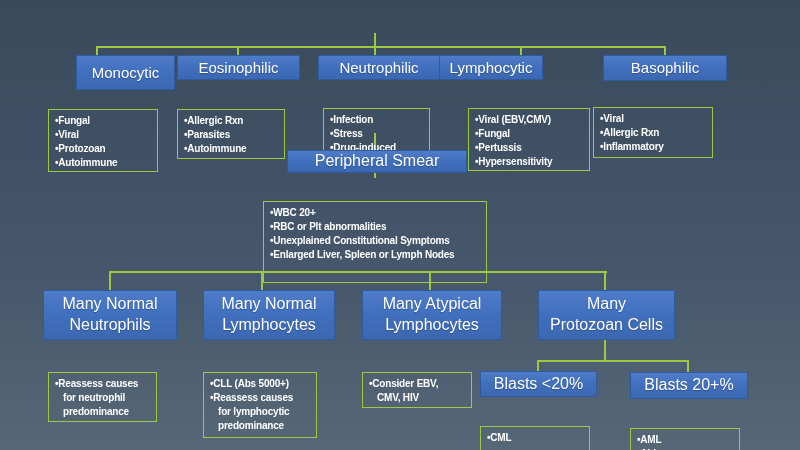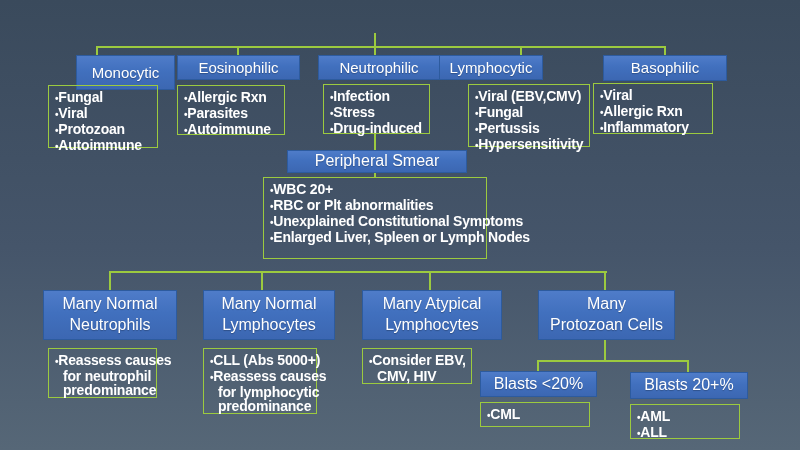--- a/index.html
+++ b/index.html
@@ -17,22 +17,22 @@
     border:1px solid #2d5b9e;
     color:#ffffff; display:flex; align-items:center; justify-content:center;
     text-align:center; white-space:pre-line; line-height:1.3;
     text-shadow:0 1px 1px rgba(0,0,0,0.25);
   }
   .fs16 { font-size:16px; }
   .fs15 { font-size:15px; }
   .list {
     position:absolute; z-index:2; box-sizing:border-box;
     border:1.5px solid #9cca3f; background:transparent;
-    color:#ffffff; font-size:14px; font-weight:bold;
-    letter-spacing:-0.2px; padding:4px 3px 19px 6px;
+    color:#ffffff; font-size:10px; font-weight:bold;
+    letter-spacing:-0.2px; padding:4px 3px 19px 6px;margin-top:24px;
   }
   .li {
     white-space:pre; line-height:14px;
     padding-left:8px; text-indent:-8px;
   }
   .li::before { content:"\2022 "; font-size:10px; }
 </style>
 </head>
 <body>
 

